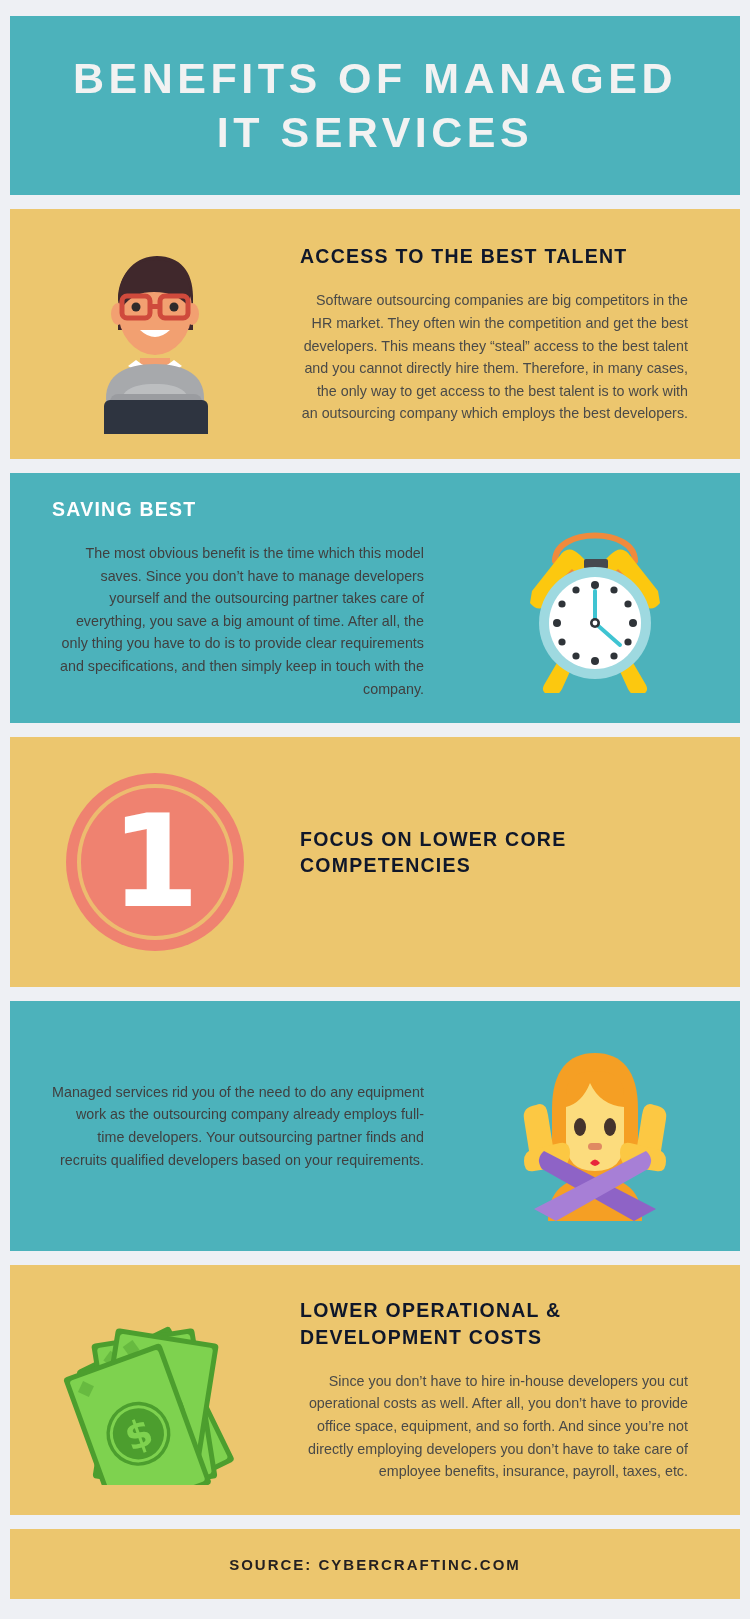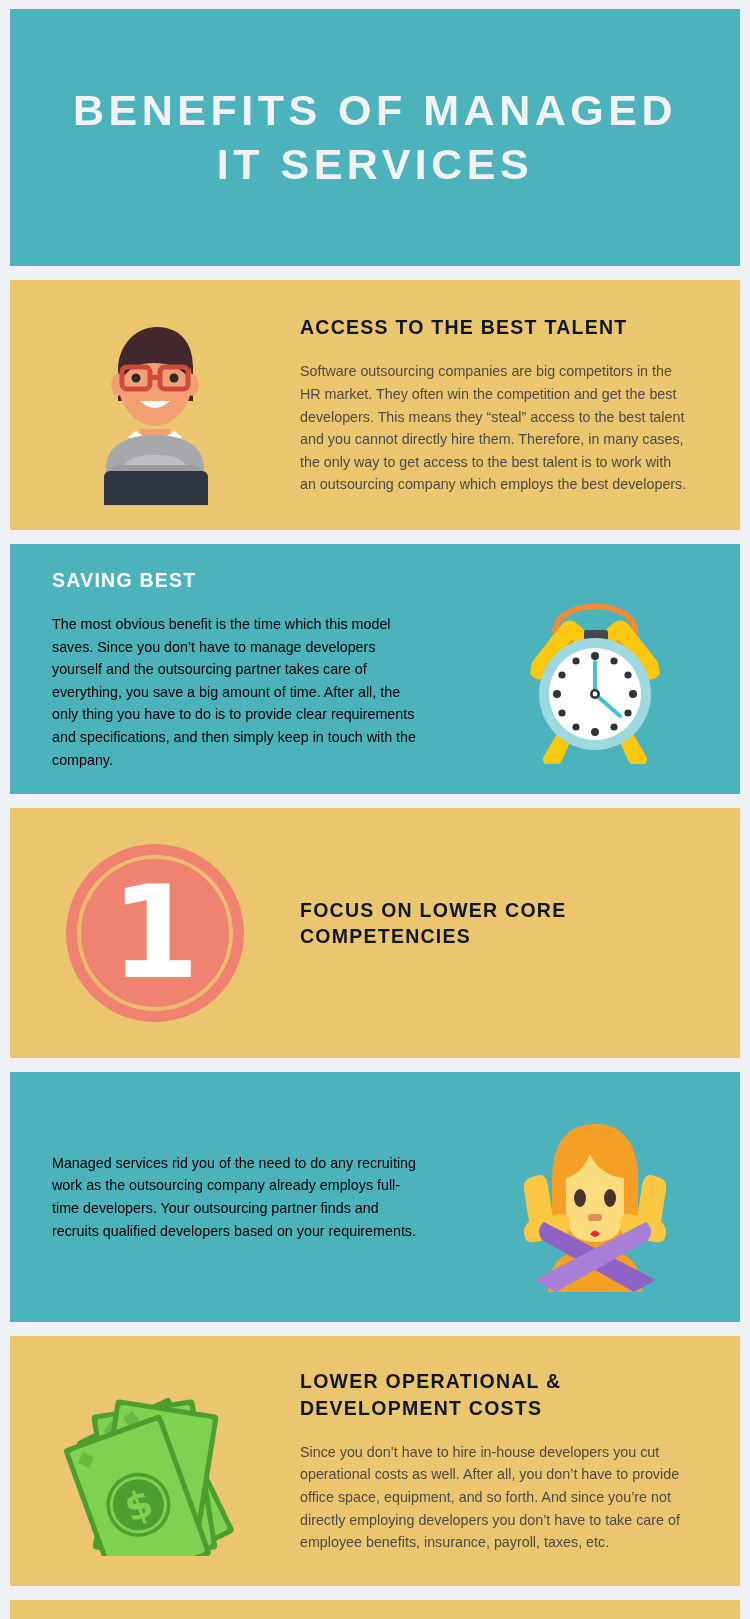--- a/index.html
+++ b/index.html
@@ -14,25 +14,25 @@
     background: #eef0f4;
     padding: 0 10px;
     display: flex;
     flex-direction: column;
     gap: 14px;
   }
 
   
   .header {
     background: #4cb2bb;
-    height: 257px;
+    height: 179px;
     display: flex;
     align-items: center;
     justify-content: center;
-    margin-top: 9px;
+    margin-top: 16px;
   }
   .header h1 {
     color: #f2f2f2;
     font-size: 43px;
     font-weight: 900;
     letter-spacing: 4.5px;
     line-height: 1.25;
     text-align: center;
     max-width: 640px;
   }
@@ -66,23 +66,24 @@
     letter-spacing: 1.25px;
     line-height: 1.35;
     margin-bottom: 20px;
   }
   .sand .sec-title { color: #0f172a; }
   .teal .sec-title { color: #ffffff; }
 
   .sec-body {
     font-size: 14.3px;
     line-height: 1.58;
+    text-align: right;
   }
   .sand .sec-body { color: #4a4a48; }
-  .teal .sec-body { color: #000000; }
+  .teal .sec-body { color: #404040; }
 
   
   .footer {
     background: #ecc66e;
     height: 70px;
     display: flex;
     align-items: center;
     justify-content: center;
   }
   .footer span {
@@ -204,21 +205,21 @@
         <span>1</span>
       </div>
     </div>
     <div class="copy">
       <div class="sec-title">FOCUS ON LOWER CORE COMPETENCIES</div>
     </div>
   </div>
 
   <div class="section teal">
     <div class="copy left">
-      <div class="sec-body">Managed services rid you of the need to do any recruiting work as the outsourcing company already employs full-time developers. Your outsourcing partner finds and recruits qualified developers based on your requirements.</div>
+      <div class="sec-body">Managed services rid you of the need to do any equipment work as the outsourcing company already employs full-time developers. Your outsourcing partner finds and recruits qualified developers based on your requirements.</div>
     </div>
     <div class="art">
       <svg width="190" height="190" viewBox="0 0 190 190">
         <path d="M48 190 q0 -44 47 -44 q47 0 47 44 z" fill="#f59f24"></path>
         <path d="M52 78 C52 40 68 22 95 22 C122 22 138 40 138 78 L138 112 q0 34 -43 34 q-43 0 -43 -34 z" fill="#f59f24"></path>
         <path d="M66 72 q0 -26 29 -26 q29 0 29 26 l0 38 q0 30 -29 30 q-29 0 -29 -30 z" fill="#fcdc7d"></path>
         <path d="M66 76 q16 -4 24 -24 q10 22 34 24 l0 -12 q0 -24 -29 -24 q-29 0 -29 24 z" fill="#f59f24"></path>
         <ellipse cx="80" cy="96" rx="6" ry="9" fill="#45332c"></ellipse>
         <ellipse cx="110" cy="96" rx="6" ry="9" fill="#45332c"></ellipse>
         <rect x="88" y="112" width="14" height="7" rx="3.5" fill="#e08a62"></rect>

